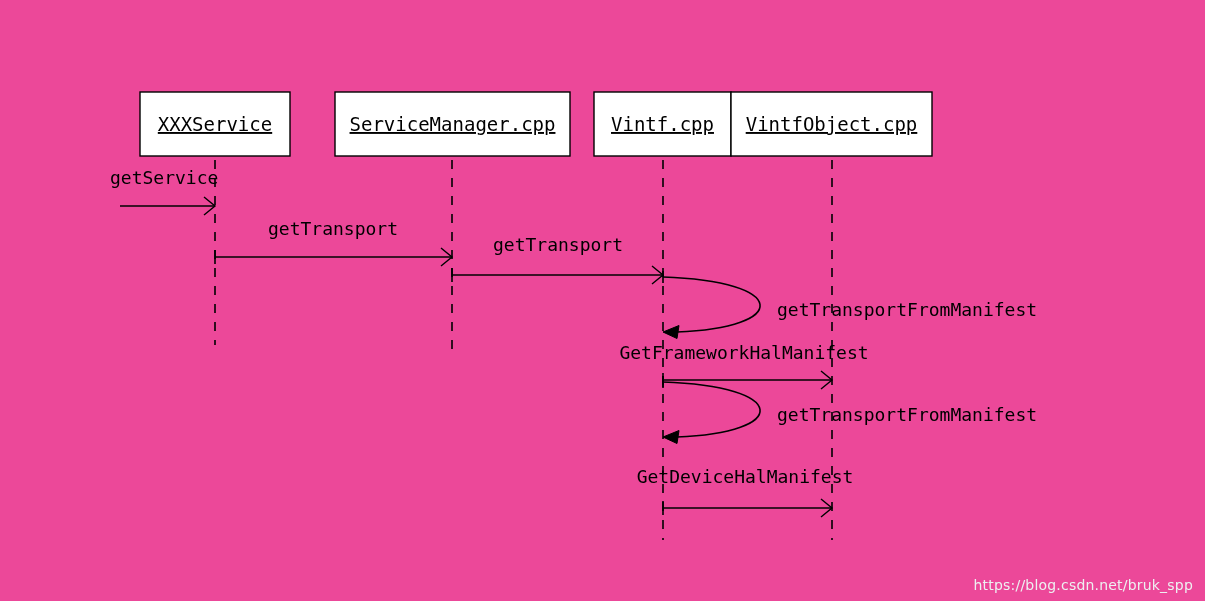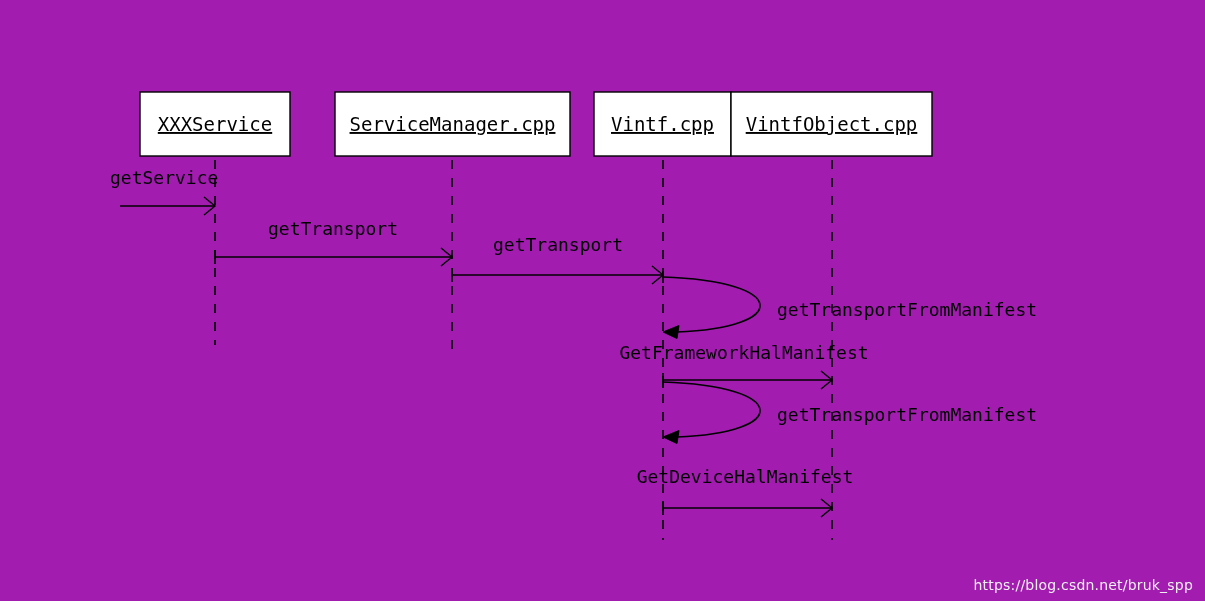--- a/index.html
+++ b/index.html
@@ -4,21 +4,21 @@
 <style>
   html, body {
     margin: 0;
     padding: 0;
     background: #ffffff;
   }
   #canvas {
     position: relative;
     width: 1205px;
     height: 601px;
-    background: #a21caf;
+    background: #ec4899;
     overflow: hidden;
     font-family: "DejaVu Sans Mono", "Liberation Mono", monospace;
   }
   #diagram {
     position: absolute;
     left: 0;
     top: 0;
     width: 1205px;
     height: 601px;
   }

